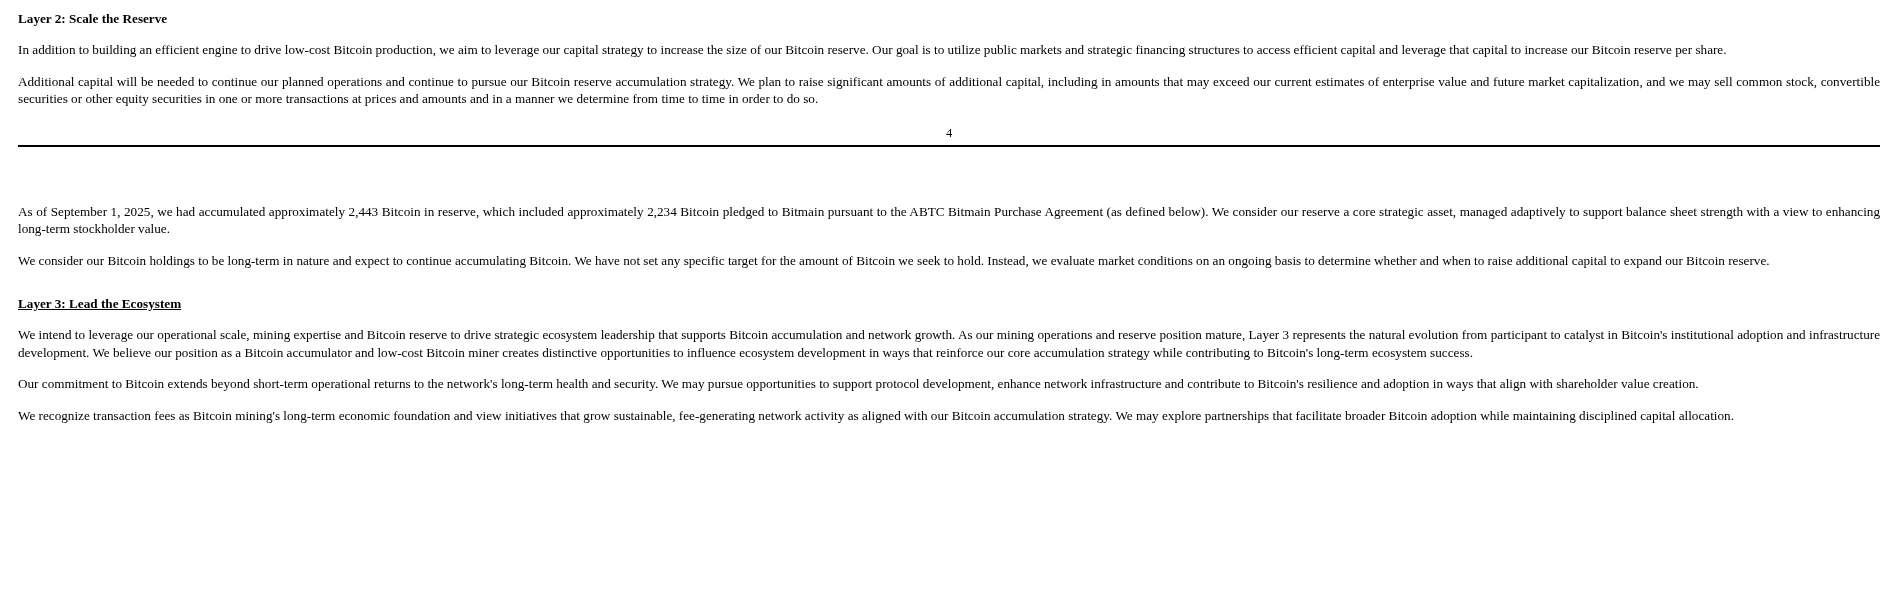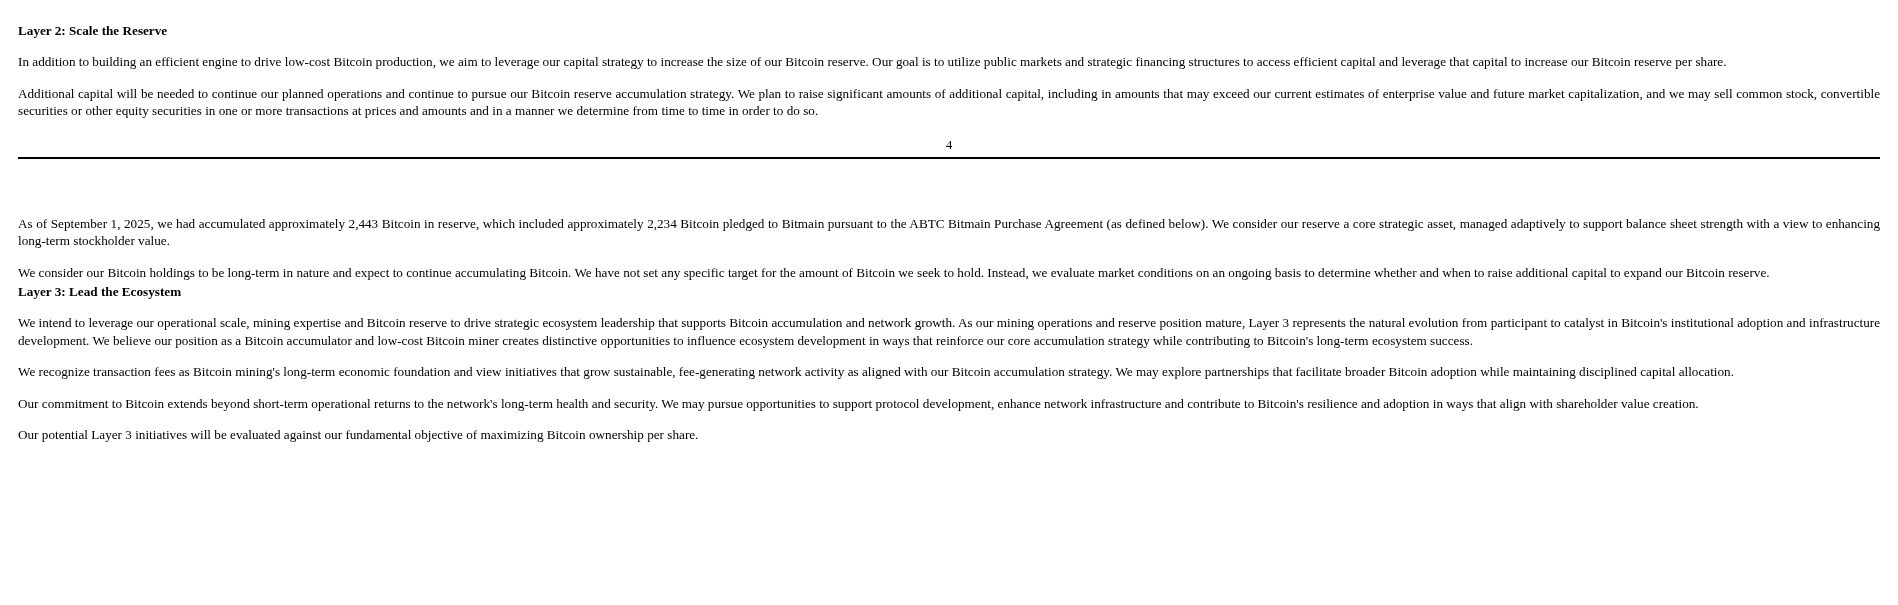--- a/index.html
+++ b/index.html
@@ -9,21 +9,21 @@
   }
   body {
     width: 1898px;
     min-height: 605px;
     font-family: "Liberation Serif", "DejaVu Serif", serif;
     color: #000000;
     font-size: 13.2px;
     line-height: 1.32;
   }
   .page {
-    padding: 19px 18px 4px 18px;
+    padding: 7px 18px 4px 18px;
     box-sizing: border-box;
     width: 1898px;
   }
   .heading {
     font-weight: bold;
     font-size: 13.2px;
     margin: 3px 0 0 0;
     line-height: 1.3;
   }
   p.para {
@@ -69,23 +69,22 @@
     <hr class="hrule">
   </div>
 
   <div class="section-gap"></div>
 
   <p class="para">As of September 1, 2025, we had accumulated approximately 2,443 Bitcoin in reserve, which included approximately 2,234 Bitcoin pledged to Bitmain pursuant to the ABTC Bitmain Purchase Agreement (as defined below). We consider our reserve a core strategic asset, managed adaptively to support balance sheet strength with a view to enhancing long-term stockholder value.</p>
 
   <p class="para">We consider our Bitcoin holdings to be long-term in nature and expect to continue accumulating Bitcoin. We have not set any specific target for the amount of Bitcoin we seek to hold. Instead, we evaluate market conditions on an ongoing basis to determine whether and when to raise additional capital to expand our Bitcoin reserve.</p>
 
 
-  <h2 class="heading" style="margin-top:2px;">Layer 3: Lead the Ecosystem</h2>
+  <h2 class="heading" style="margin-top:26px;text-decoration:underline;">Layer 3: Lead the Ecosystem</h2>
 
   <p class="para">We intend to leverage our operational scale, mining expertise and Bitcoin reserve to drive strategic ecosystem leadership that supports Bitcoin accumulation and network growth. As our mining operations and reserve position mature, Layer 3 represents the natural evolution from participant to catalyst in Bitcoin's institutional adoption and infrastructure development. We believe our position as a Bitcoin accumulator and low-cost Bitcoin miner creates distinctive opportunities to influence ecosystem development in ways that reinforce our core accumulation strategy while contributing to Bitcoin's long-term ecosystem success.</p>
 
+  <p class="para">Our commitment to Bitcoin extends beyond short-term operational returns to the network's long-term health and security. We may pursue opportunities to support protocol development, enhance network infrastructure and contribute to Bitcoin's resilience and adoption in ways that align with shareholder value creation.</p>
+
   <p class="para">We recognize transaction fees as Bitcoin mining's long-term economic foundation and view initiatives that grow sustainable, fee-generating network activity as aligned with our Bitcoin accumulation strategy. We may explore partnerships that facilitate broader Bitcoin adoption while maintaining disciplined capital allocation.</p>
 
-  <p class="para">Our commitment to Bitcoin extends beyond short-term operational returns to the network's long-term health and security. We may pursue opportunities to support protocol development, enhance network infrastructure and contribute to Bitcoin's resilience and adoption in ways that align with shareholder value creation.</p>
-
-  <p class="para">Our potential Layer 3 initiatives will be evaluated against our fundamental objective of maximizing Bitcoin ownership per share.</p>
 
 </div>
 
 </body></html>

